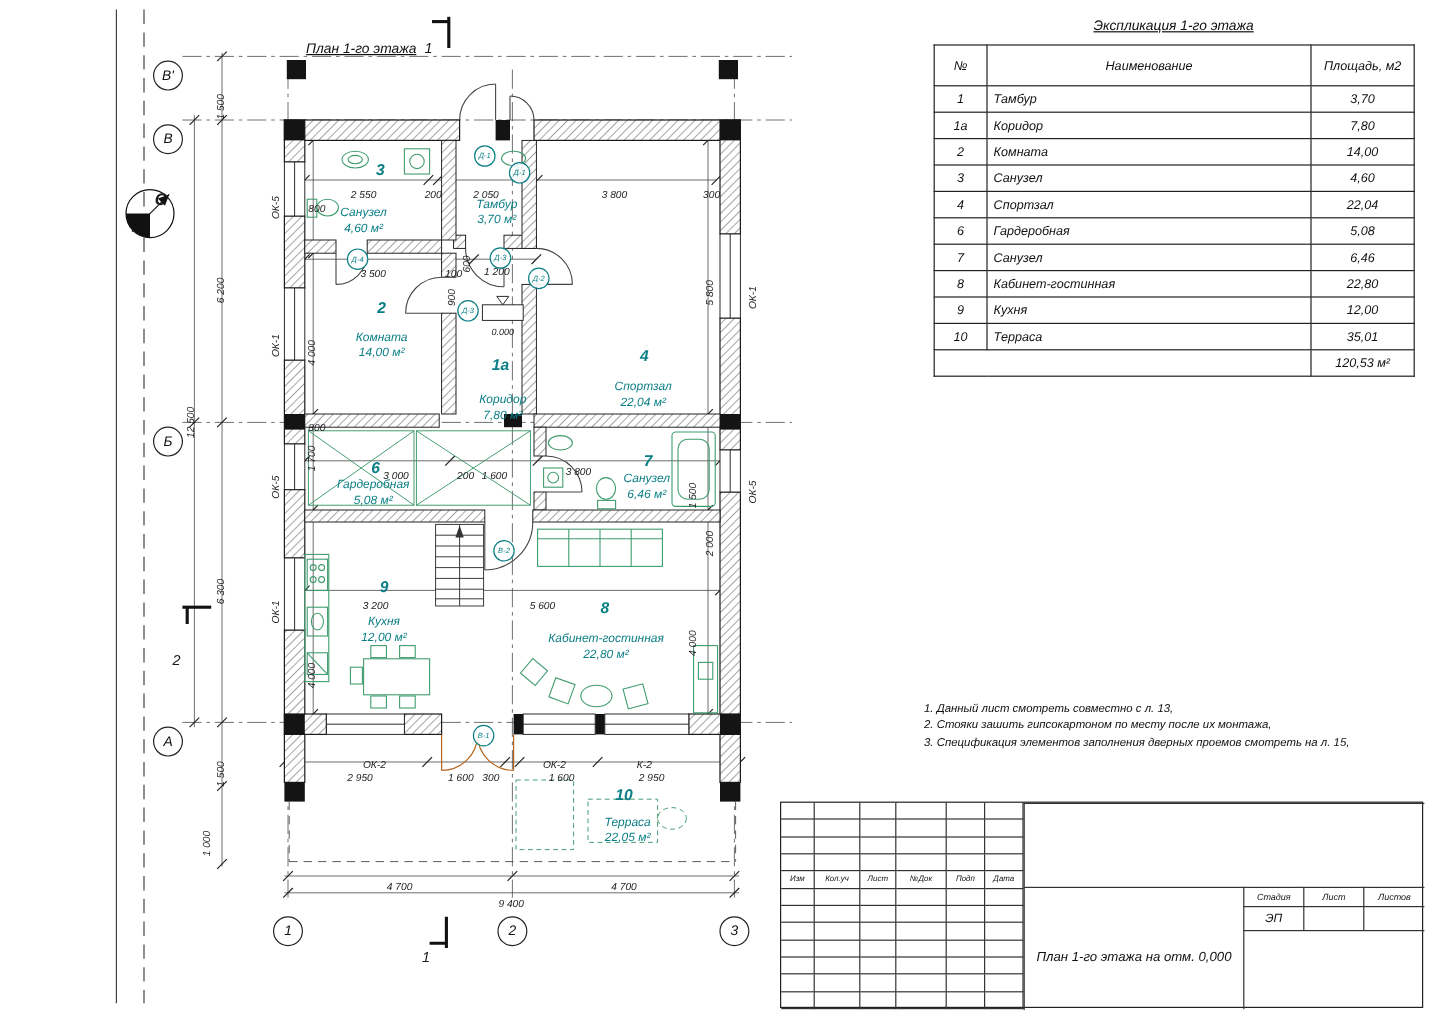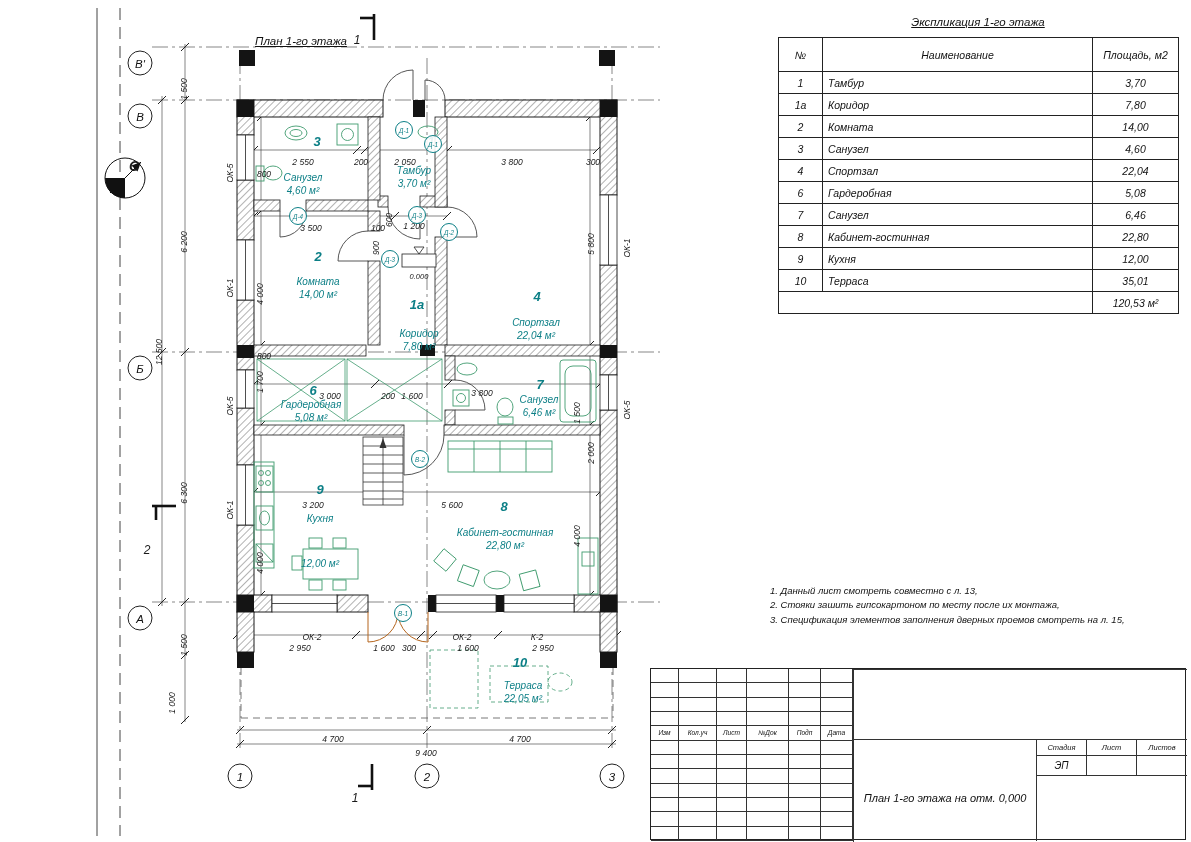--- a/index.html
+++ b/index.html
@@ -401,21 +401,21 @@
       <span class="lbl room-name" style="left: 536px; top: 307px;">Спортзал</span>
       <span class="lbl room-area" style="left: 536px; top: 320px;">22,04 м²</span>
       <span class="lbl room-num" style="left: 313px; top: 374px;">6</span>
       <span class="lbl room-name" style="left: 311px; top: 389px;">Гардеробная</span>
       <span class="lbl room-area" style="left: 311px; top: 402px;">5,08 м²</span>
       <span class="lbl room-num" style="left: 540px; top: 368px;">7</span>
       <span class="lbl room-name" style="left: 539px; top: 384px;">Санузел</span>
       <span class="lbl room-area" style="left: 539px; top: 397px;">6,46 м²</span>
       <span class="lbl room-num" style="left: 320px; top: 473px;">9</span>
       <span class="lbl room-name" style="left: 320px; top: 503px;">Кухня</span>
-      <span class="lbl room-area" style="left: 320px; top: 516px; margin-top: 32px;">12,00 м²</span>
+      <span class="lbl room-area" style="left: 320px; top: 516px;">12,00 м²</span>
       <span class="lbl room-num" style="left: 504px; top: 490px;">8</span>
       <span class="lbl room-name" style="left: 505px; top: 517px;">Кабинет-гостинная</span>
       <span class="lbl room-area" style="left: 505px; top: 530px;">22,80 м²</span>
       <span class="lbl room-num" style="left: 520px; top: 646px;">10</span>
       <span class="lbl room-name" style="left: 523px; top: 670px;">Терраса</span>
       <span class="lbl room-area" style="left: 523px; top: 683px;">22,05 м²</span>
       <span class="door-mark" style="left: 404px; top: 114px;">Д-1</span>
       <span class="door-mark" style="left: 433px; top: 128px;">Д-1</span>
       <span class="door-mark" style="left: 298px; top: 200px;">Д-4</span>
       <span class="door-mark" style="left: 417px; top: 199px;">Д-3</span>

